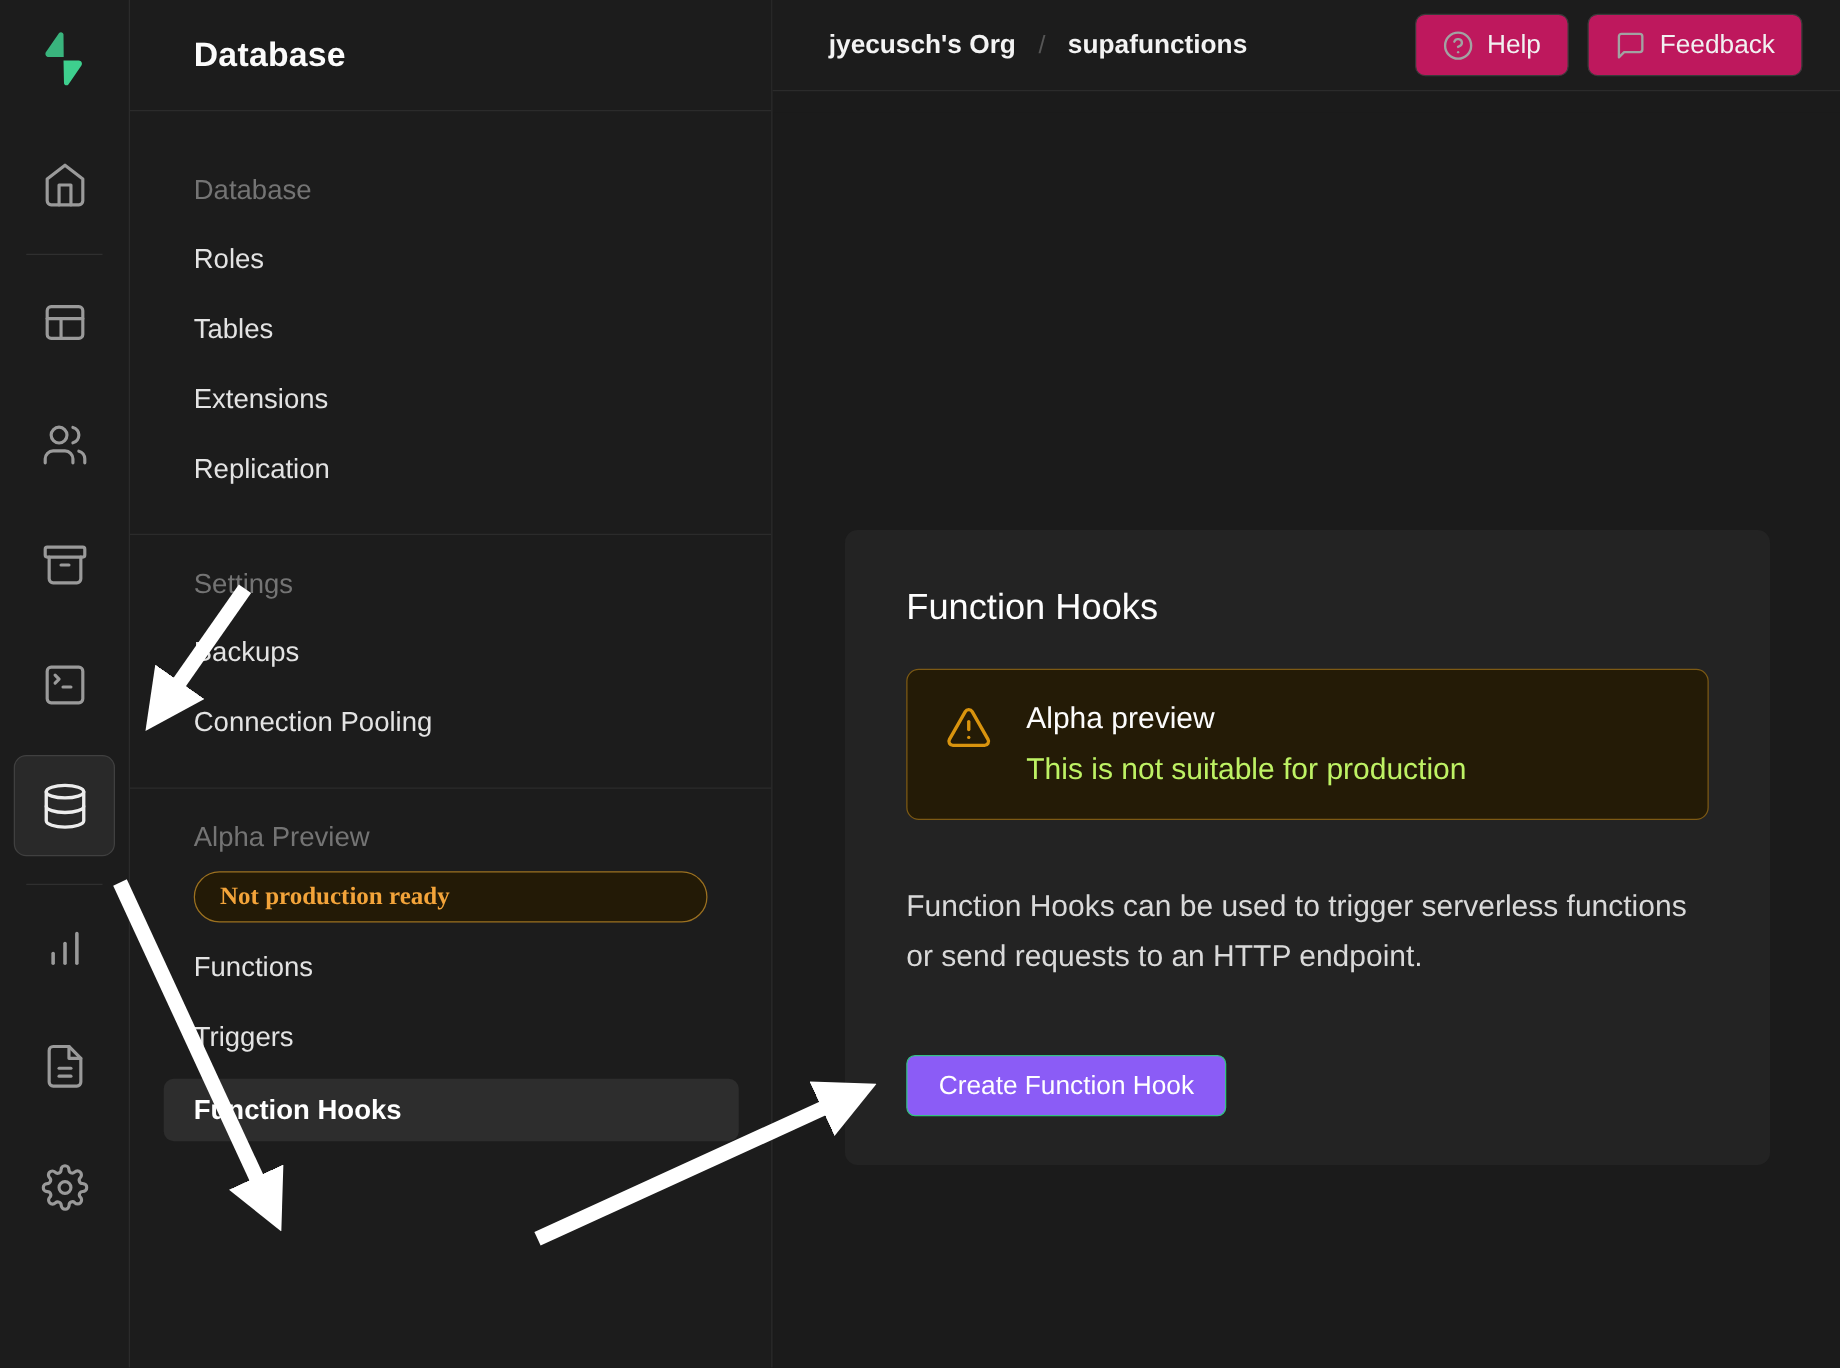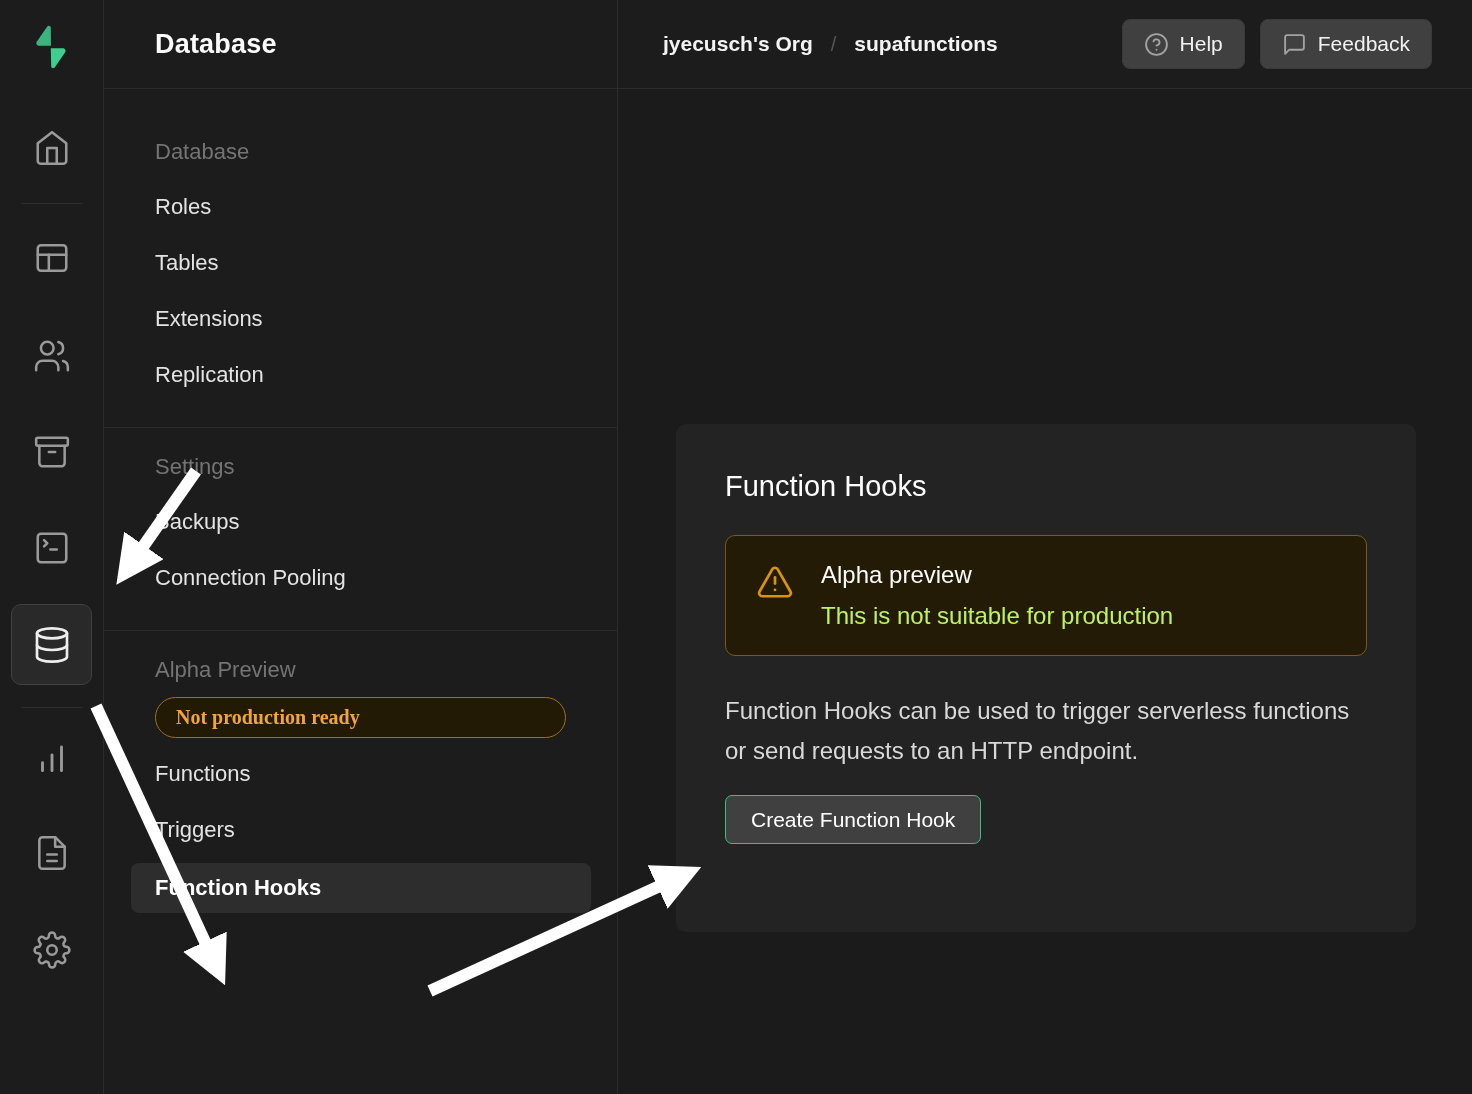--- a/index.html
+++ b/index.html
@@ -27,38 +27,38 @@
   .sidebar-header { height: 89px; border-bottom: 1px solid #2b2b2b; display: flex; align-items: center; padding-left: 51px; }
   .sidebar-title { font-size: 27px; color: #fbfbfb; letter-spacing: .2px; }
   .sidebar-body { padding: 24px 26px 0 27px; }
   .nav-label { padding-left: 24px; margin: 26px 0 14px; font-size: 22px; color: #747474; }
   .nav-item { height: 56px; border-radius: 8px; display: flex; align-items: center; padding-left: 24px; font-size: 22px; color: #e3e3e3; cursor: pointer; }
   .nav-item.active { background: #2d2d2d; color: #ffffff; font-weight: 700; height: 50px; margin-top: 5px; }
   .nav-divider { height: 1px; background: #2b2b2b; margin: 24px -26px 0 -27px; }
   .badge { display: flex; align-items: center; margin: 2px 25px 8px 24px; height: 41px; padding: 0 20px; border: 1px solid #9c7120; border-radius: 999px; background: #231a06; color: #f3a43a; font-size: 20px; font-weight: 700; font-family: Liberation Serif, serif; }
 
   
-  .topbar { position: absolute; left: 618px; right: 0; top: 0; height: 89px; background: #1c1c1c; border-bottom: 1px solid #2b2b2b; display: flex; align-items: center; padding: 0 40px 0 45px; z-index: 2; }
+  .topbar { position: absolute; left: 618px; right: 0; top: 0; height: 73px; background: #1c1c1c; border-bottom: 1px solid #2b2b2b; display: flex; align-items: center; padding: 0 30px 0 45px; z-index: 2; }
   .crumb { display: flex; align-items: center; gap: 18px; font-size: 21px; font-weight: 600; color: #f3f3f3; }
   .crumb-link { cursor: pointer; }
   .crumb-sep { color: #565656; font-weight: 400; font-size: 20px; }
   .actions { margin-left: auto; display: flex; gap: 15px; }
-  .hbtn { display: flex; align-items: center; gap: 11px; height: 50px; padding: 0 21px; background: #404040; border: 1px solid #3a3a3a; border-radius: 8px; font-size: 21px; color: #f1f1f1; cursor: pointer; font-family: inherit; }
+  .hbtn { display: flex; align-items: center; gap: 11px; height: 50px; padding: 0 21px; background: #be185d; border: 1px solid #3a3a3a; border-radius: 8px; font-size: 21px; color: #f1f1f1; cursor: pointer; font-family: inherit; }
   .hbtn svg { width: 25px; height: 25px; color: #a2a2a2; }
 
   
   .main { position: absolute; left: 619px; top: 90px; right: 0; bottom: 0; background: #1b1b1b; }
   .card { position: absolute; left: 57px; top: 334px; width: 740px; height: 508px; background: #232323; border-radius: 10px; padding: 46px 49px; }
   .card-title { font-size: 29px; color: #fdfdfd; font-weight: 400; }
   .alert { margin-top: 32px; border: 1px solid #7d5a14; background: #241b06; border-radius: 10px; padding: 25px 30px; display: flex; gap: 27px; }
   .alert svg { width: 38px; height: 38px; color: #d9940e; flex: none; margin-top: 2px; }
   .alert-title { font-size: 24px; color: #fcfcfc; }
   .alert-msg { margin-top: 13px; font-size: 24px; color: #bef264; }
-  .card-desc { margin-top: 35px; font-size: 24px; line-height: 40px; color: #d9d9d9; max-width: 632px; }
-  .cta { margin-top: 24px; display: inline-flex; align-items: center; height: 49px; padding: 0 25px; background: #404040; border: 1px solid #34c183; border-radius: 7px; font-size: 21px; color: #ffffff; font-weight: 500; cursor: pointer; font-family: inherit; }
+  .card-desc { margin-top: 50px; font-size: 24px; line-height: 40px; color: #d9d9d9; max-width: 632px; }
+  .cta { margin-top: 58px; display: inline-flex; align-items: center; height: 49px; padding: 0 25px; background: #8b5cf6; border: 1px solid #34c183; border-radius: 7px; font-size: 21px; color: #ffffff; font-weight: 500; cursor: pointer; font-family: inherit; }
 
   
   .arrows { position: absolute; left: 0; top: 0; z-index: 60; pointer-events: none; }
 </style>
 </head>
 <body>
 
 <nav class="rail">
   <div class="rail-logo">
     <svg viewBox="0 0 24 24" fill="#3ecf8e">

